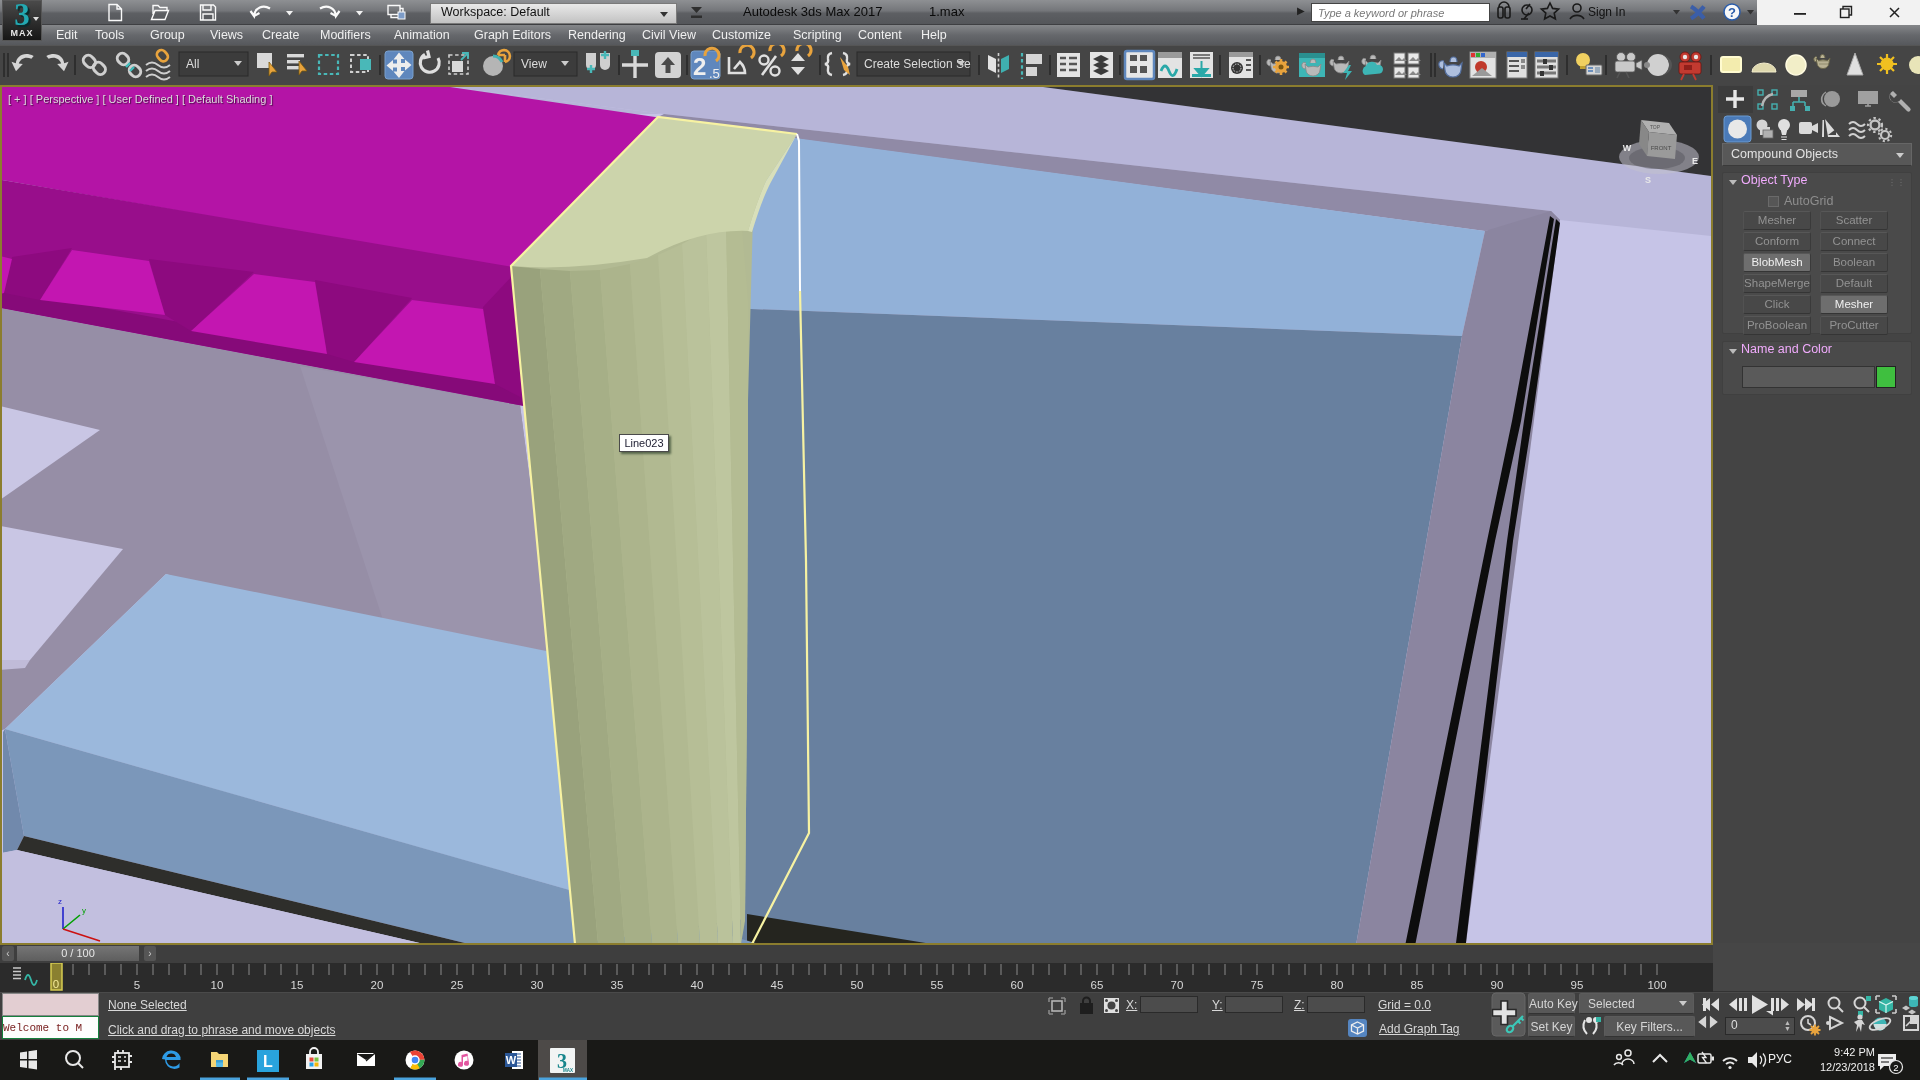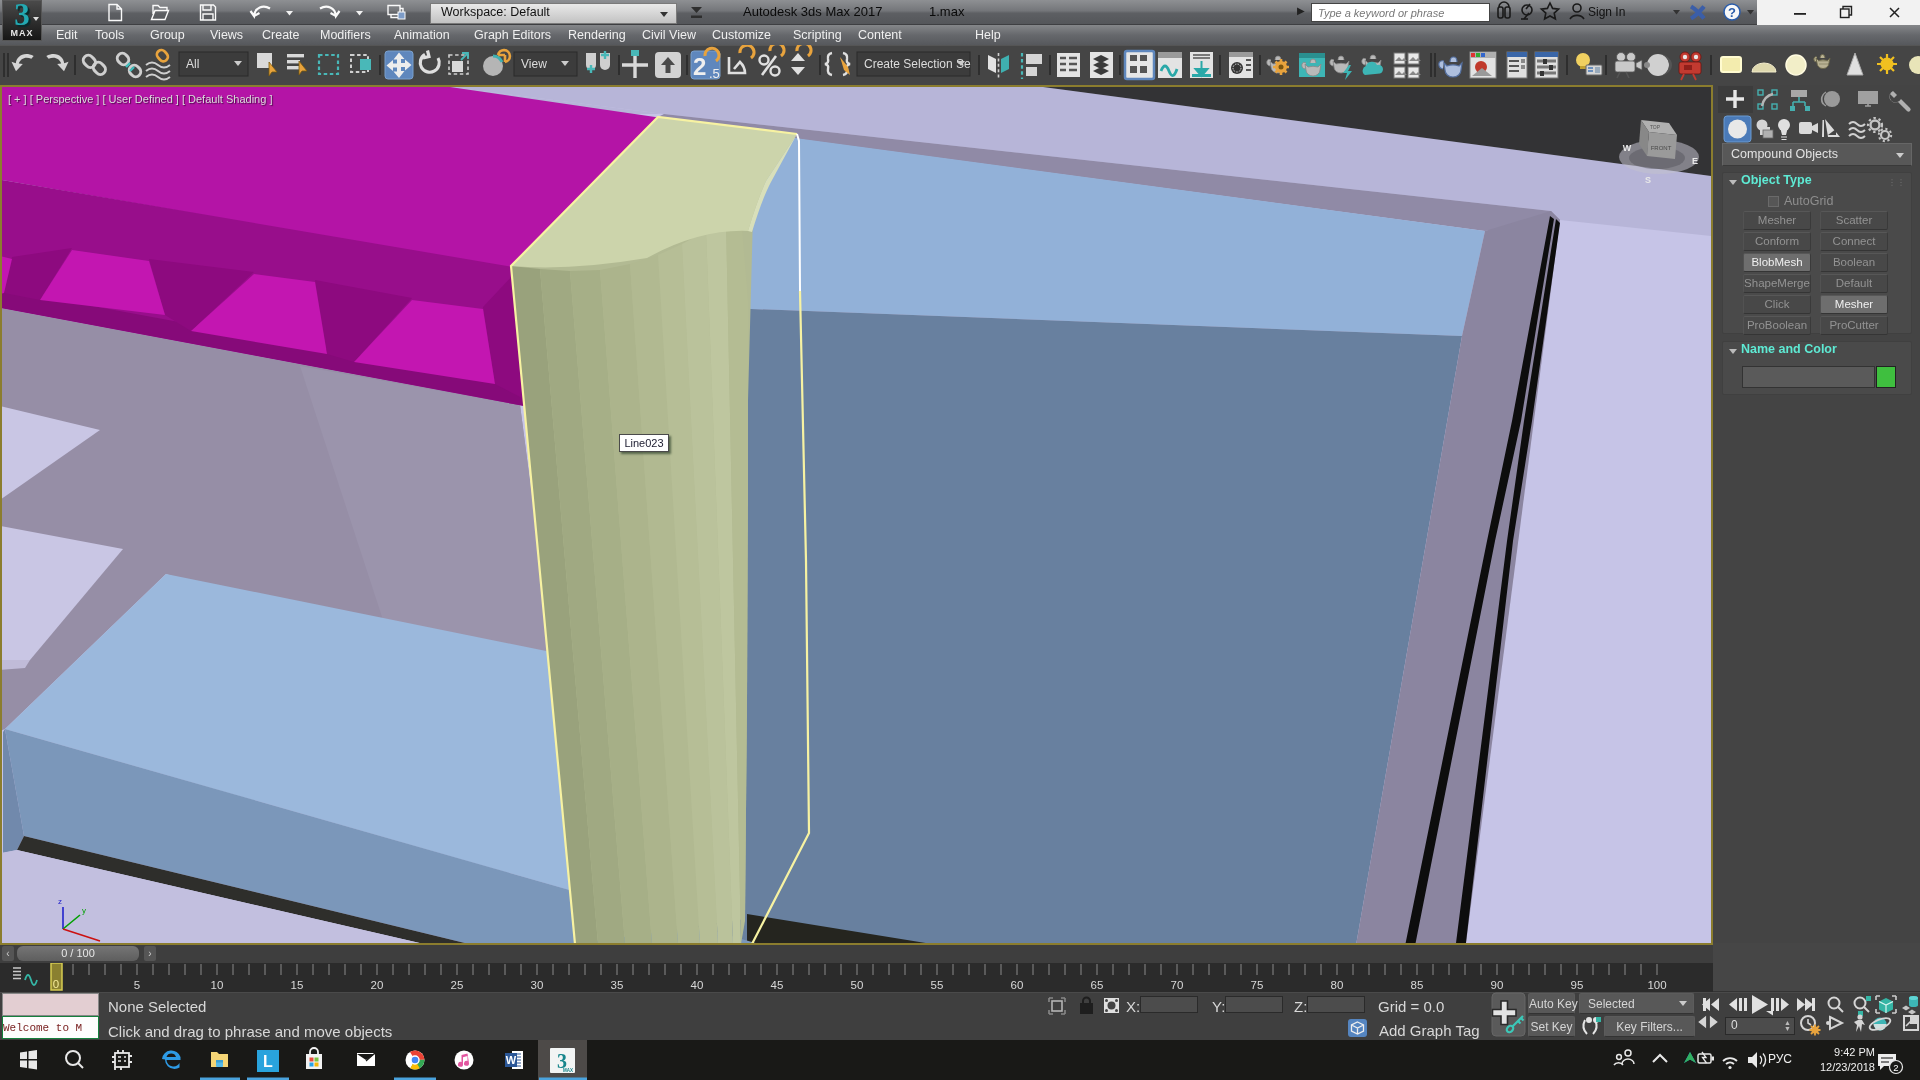--- a/index.html
+++ b/index.html
@@ -29,31 +29,31 @@
 
 #vpwrap{left:0px;top:85px;width:1713px;height:860px;background:#8b7d2e;}
 #viewport{position:absolute;left:2px;top:2px;width:1709px;height:856px;}
 #vplabel{left:8px;top:93px;color:#dcdcdc;font-size:11px;text-shadow:1px 1px 1px rgba(60,10,60,.8);z-index:5;}
 #tooltip{left:619px;top:434px;width:50px;height:18px;background:#fff;border:1px solid #4a4a4a;box-shadow:2px 2px 2px rgba(40,60,40,.65);color:#1a1a2e;font-size:11px;text-align:center;line-height:16px;z-index:6;}
 
 #rpanel{left:1713px;top:85px;width:207px;height:955px;background:#444444;}
 .rbtn{position:absolute;background:#484848;border-top:1px solid #575757;border-left:1px solid #525252;border-right:1px solid #3a3a3a;border-bottom:1px solid #353535;color:#939393;font-size:11.5px;text-align:center;line-height:17px;border-radius:2px;white-space:nowrap;}
 .rbtn.on{background:#6e6e6e;color:#f0f0f0;}
 .rollout{position:absolute;left:1722px;width:190px;background:#4a4a4a;border:1px solid #404040;border-radius:2px;}
-.rhead{height:18px;color:#5eead4;font-weight:bold;font-size:12.5px;padding-left:18px;position:relative;}
+.rhead{height:18px;color:#f0abfc;font-weight:normal;font-size:12.5px;padding-left:18px;position:relative;}
 .rhead:before{content:"";position:absolute;left:6px;top:7px;border-left:4px solid transparent;border-right:4px solid transparent;border-top:5px solid #bbb;}
 
 #tslider{left:0;top:945px;width:1713px;height:18px;background:#3e3e3e;}
 #ruler{left:0;top:963px;width:1713px;height:29px;background:#2b2b2b;}
 #statusbar{left:0;top:992px;width:1920px;height:48px;background:#3f3f3f;border-top:1px solid #4a4a4a;}
 #rpanelbottom{left:1713px;top:943px;width:207px;height:49px;background:#464646;border-bottom:1px solid #333;}
 
 #taskbar{left:0;top:1040px;width:1920px;height:40px;background:#191917;color:#e8e8e8;}
 .tbtxt{color:#f0f0f0;font-size:11px;text-align:right;}
-.statustxt{color:#d8d8d8;font-size:15px;}
+.statustxt{color:#d8d8d8;font-size:12px;text-decoration:underline;}
 .sbtn{position:absolute;background:#4d4d4d;border:1px solid #5c5c5c;border-bottom-color:#333;color:#d5d5d5;font-size:12px;text-align:center;border-radius:2px;}
 </style>
 </head>
 <body>
 <div id="app">
 
 <div id="titlebar" class="abs"></div>
 <div id="titlewhite" class="abs"></div>
 <div class="abs" style="left:743px;top:4px;color:#0a0a0a;font-size:13px;">Autodesk 3ds Max 2017</div>
     <div class="abs" style="left:929px;top:4px;color:#0a0a0a;font-size:13px;">1.max</div>
@@ -116,21 +116,21 @@
 <span style="left:210px">Views</span>
 <span style="left:262px">Create</span>
 <span style="left:320px">Modifiers</span>
 <span style="left:394px">Animation</span>
 <span style="left:474px">Graph Editors</span>
 <span style="left:568px">Rendering</span>
 <span style="left:642px">Civil View</span>
 <span style="left:712px">Customize</span>
 <span style="left:793px">Scripting</span>
 <span style="left:858px">Content</span>
-<span style="left:975px">Help</span>
+<span style="left:921px">Help</span>
 </div>
 
 <div id="toolbar" class="abs"></div>
 <svg class="abs" style="left:0;top:45px" width="1920" height="40" id="tbicons">
 <defs>
 <g id="horseshoe">
           <path d="M0,0 a7,7 0 1 1 11,5" fill="none" stroke="#e8a33d" stroke-width="3.2"></path>
         </g>
 <g id="teapot">
           <path d="M3,12 q-4,-1 -3,-5 q1,-3 4,-1 M4,13 a7,6 0 0 0 14,0 l1,-6 -3,3 a9,4 0 0 0 -10,0 l-3,-3 z M8,6 q0,-4 3,-4 q3,0 3,4" fill="#b9b9b9" stroke="#888" stroke-width="0.8"></path>
@@ -572,21 +572,21 @@
 <div class="rbtn" style="left:1743px;top:316px;width:68px;height:19px;">ProBoolean</div>
 <div class="rbtn" style="left:1820px;top:316px;width:68px;height:19px;">ProCutter</div>
 <div class="rollout" style="top:341px;height:54px;">
 <div class="rhead">Name and Color</div>
 </div>
 <div class="abs" style="left:1742px;top:366px;width:133px;height:22px;background:#5a5a5a;border:1px solid #333;"></div>
 <div class="abs" style="left:1876px;top:366px;width:20px;height:22px;background:#3fbf3f;border:1px solid #222;"></div>
 
 <div id="tslider" class="abs"></div>
 <div class="abs" style="left:2px;top:946px;width:12px;height:15px;background:#555;border-radius:2px;color:#ccc;font-size:10px;text-align:center;line-height:15px;">‹</div>
-<div class="abs" style="left:17px;top:946px;width:122px;height:15px;background:linear-gradient(#757575,#5e5e5e);border-radius:6px;color:#e8e8e8;font-size:11px;text-align:center;line-height:15px;">0 / 100</div>
+<div class="abs" style="left:17px;top:946px;width:122px;height:15px;background:linear-gradient(#757575,#5e5e5e);border-radius:0;color:#e8e8e8;font-size:11px;text-align:center;line-height:15px;">0 / 100</div>
 <div class="abs" style="left:144px;top:946px;width:12px;height:15px;background:#555;border-radius:2px;color:#ccc;font-size:10px;text-align:center;line-height:15px;">›</div>
 <div id="ruler" class="abs"></div>
 <svg class="abs" style="left:0;top:963px;" width="1713" height="29" id="rulersvg">
 <rect x="0" y="0" width="1713" height="27" fill="#2b2b2b"></rect>
 <path d="M57,1 V12 M73,1 V12 M89,1 V12 M105,1 V12 M121,1 V12 M137,1 V12 M153,1 V12 M169,1 V12 M185,1 V12 M201,1 V12 M217,1 V12 M233,1 V12 M249,1 V12 M265,1 V12 M281,1 V12 M297,1 V12 M313,1 V12 M329,1 V12 M345,1 V12 M361,1 V12 M377,1 V12 M393,1 V12 M409,1 V12 M425,1 V12 M441,1 V12 M457,1 V12 M473,1 V12 M489,1 V12 M505,1 V12 M521,1 V12 M537,1 V12 M553,1 V12 M569,1 V12 M585,1 V12 M601,1 V12 M617,1 V12 M633,1 V12 M649,1 V12 M665,1 V12 M681,1 V12 M697,1 V12 M713,1 V12 M729,1 V12 M745,1 V12 M761,1 V12 M777,1 V12 M793,1 V12 M809,1 V12 M825,1 V12 M841,1 V12 M857,1 V12 M873,1 V12 M889,1 V12 M905,1 V12 M921,1 V12 M937,1 V12 M953,1 V12 M969,1 V12 M985,1 V12 M1001,1 V12 M1017,1 V12 M1033,1 V12 M1049,1 V12 M1065,1 V12 M1081,1 V12 M1097,1 V12 M1113,1 V12 M1129,1 V12 M1145,1 V12 M1161,1 V12 M1177,1 V12 M1193,1 V12 M1209,1 V12 M1225,1 V12 M1241,1 V12 M1257,1 V12 M1273,1 V12 M1289,1 V12 M1305,1 V12 M1321,1 V12 M1337,1 V12 M1353,1 V12 M1369,1 V12 M1385,1 V12 M1401,1 V12 M1417,1 V12 M1433,1 V12 M1449,1 V12 M1465,1 V12 M1481,1 V12 M1497,1 V12 M1513,1 V12 M1529,1 V12 M1545,1 V12 M1561,1 V12 M1577,1 V12 M1593,1 V12 M1609,1 V12 M1625,1 V12 M1641,1 V12 M1657,1 V12" stroke="#8a8a8a" stroke-width="1" fill="none"></path>
       <text x="57" y="26" font-size="11.5" fill="#d8d8d8" text-anchor="middle">0</text>
       <text x="137" y="26" font-size="11.5" fill="#d8d8d8" text-anchor="middle">5</text>
       <text x="217" y="26" font-size="11.5" fill="#d8d8d8" text-anchor="middle">10</text>
       <text x="297" y="26" font-size="11.5" fill="#d8d8d8" text-anchor="middle">15</text>
       <text x="377" y="26" font-size="11.5" fill="#d8d8d8" text-anchor="middle">20</text>

